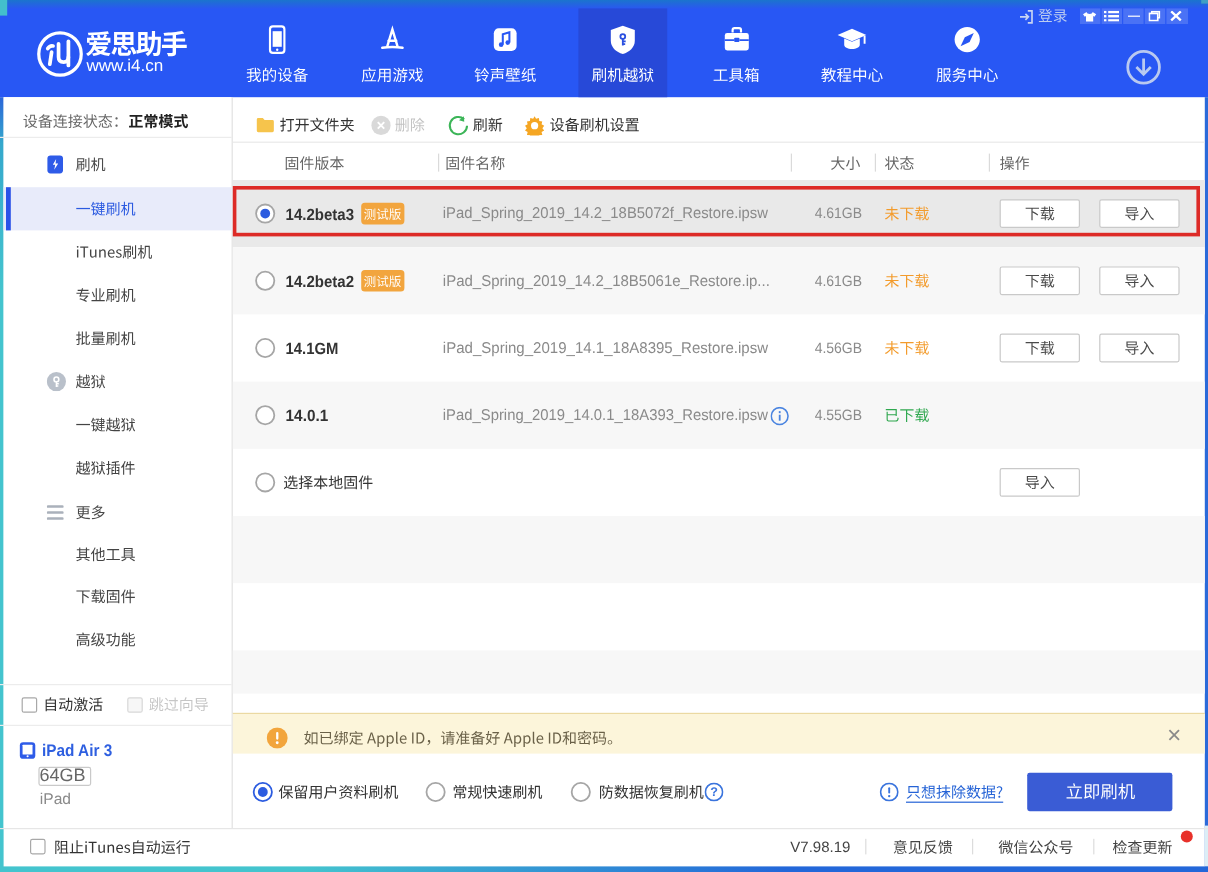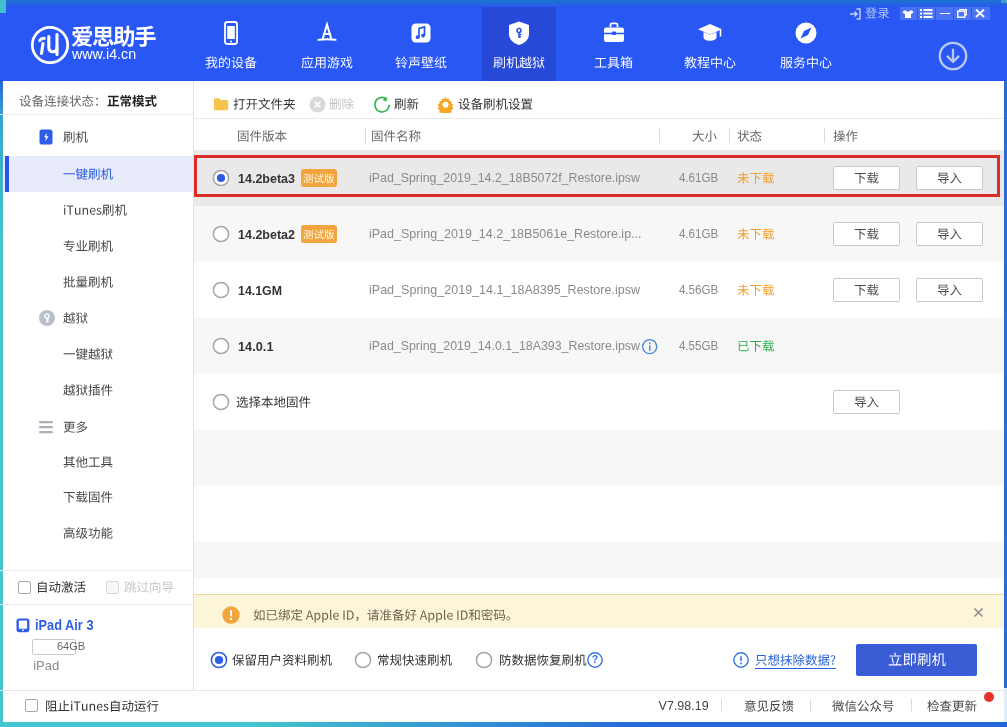--- a/index.html
+++ b/index.html
@@ -474,21 +474,21 @@
     </g>
   </svg>
 <div style="position:absolute;left:0.0px;top:604.0px;width:193.0px;height:1.0px;background:#ececec;"></div>
 <svg style="position:absolute;left:16.3px;top:618.3px;" width="14" height="15" viewBox="0 0 14 15">
     <rect x="0.5" y="0.5" width="12.9" height="13.8" rx="2.8" fill="#2e5be8"></rect>
     <rect x="2.8" y="2.6" width="8.3" height="8.2" rx="0.5" fill="#fff"></rect>
     <circle cx="7" cy="12.2" r="0.9" fill="#fff"></circle>
   </svg>
 <div class="t" style="top:616.0px;font-size:14.0px;color:#2e5fe0;font-weight:bold;line-height:18px;left:35.0px;transform:scaleX(0.9132);transform-origin:left center;">iPad Air 3</div>
 <div style="position:absolute;left:32.3px;top:638.8px;width:43.8px;height:16.1px;background:#fff;border:1px solid #c9c9c9;border-radius:2px;box-sizing:border-box;"></div>
-<div class="t" style="top:640.3px;font-size:11px;color:#666;font-weight:normal;line-height:13px;left:71px;transform:translateX(-50%);">64GB</div>
+<div class="t" style="top:640.3px;font-size:15px;color:#666;font-weight:normal;line-height:13px;left:52px;transform:translateX(-50%);">64GB</div>
 <div class="t" style="top:658.0px;font-size:13.0px;color:#8a8a8a;font-weight:normal;line-height:16px;left:33.2px;">iPad</div>
 <div style="position:absolute;left:0.0px;top:690.0px;width:1007.0px;height:1.0px;background:#e6e6e6;"></div>
 <div style="position:absolute;left:24.5px;top:698.5px;width:13.0px;height:13.0px;background:#fff;border:1px solid #a8a8a8;border-radius:2px;box-sizing:border-box;"></div>
 <svg class="p" style="left:44.9px;top:695.5px" width="115" height="20">
     <g fill="#333" transform="matrix(0.01250,0,0,-0.01250,0,14.65)">
       <use href="#g73"></use>
       <use href="#g74" x="1000"></use>
       <use href="#g42" x="2000"></use>
       <use href="#g43" x="2275"></use>
       <use href="#g44" x="2874"></use>

